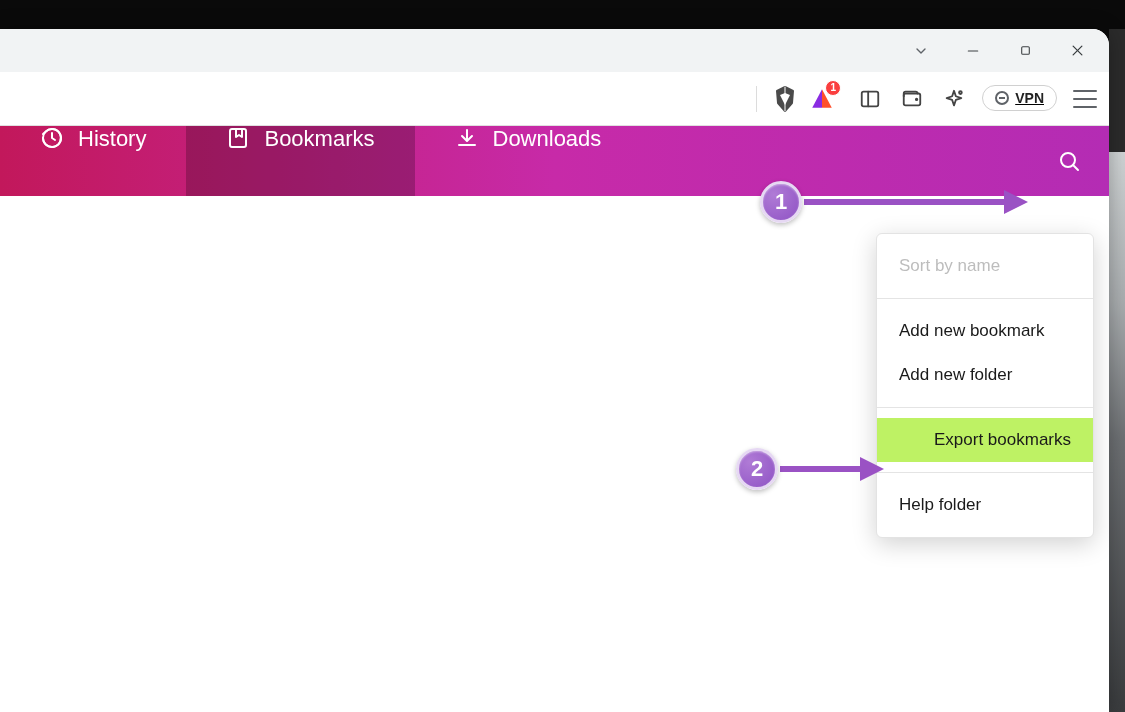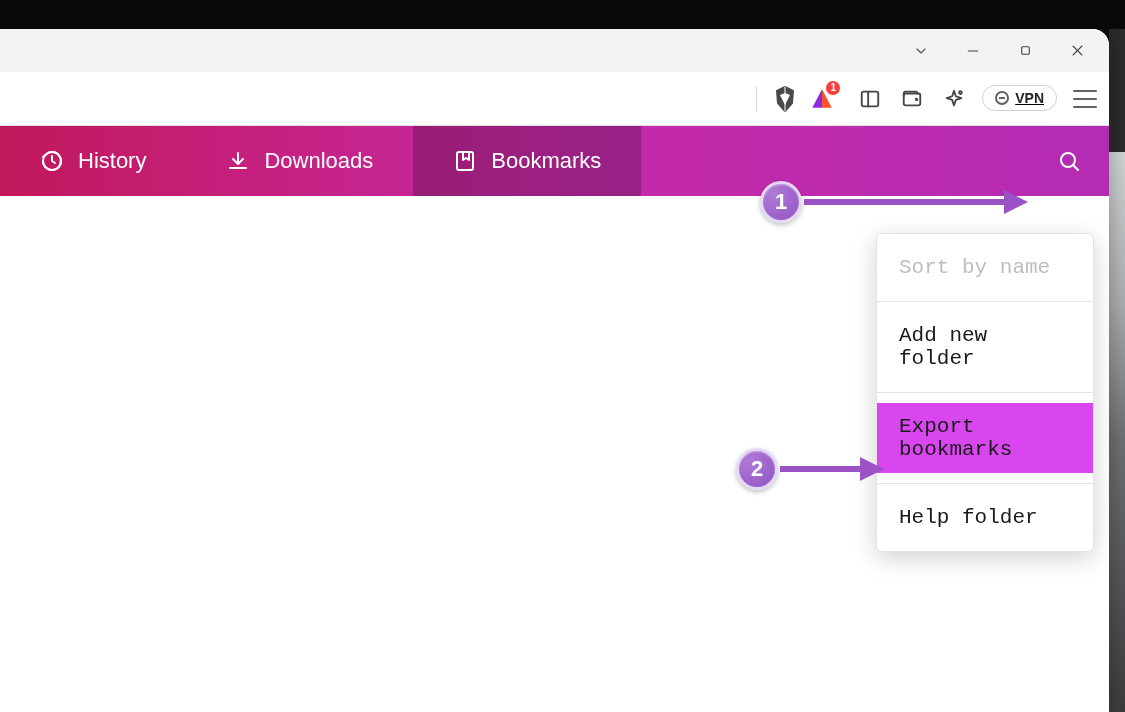--- a/index.html
+++ b/index.html
@@ -62,47 +62,46 @@
   .brave-logo { width:26px; height:30px; position:relative; }
   .badge { position:absolute; top:-4px; right:-6px; background:#fa3e3e; color:#fff; font-size:10px; font-weight:700; width:16px; height:16px; border-radius:50%; display:flex; align-items:center; justify-content:center; border:1.5px solid #fff;}
 
   
   .navbar {
     height: 70px;
     background: linear-gradient(90deg, #c2185b 0%, #c72aa8 50%, #b42cb4 100%);
     display:flex; align-items:stretch; color:#fff;
   }
   .nav-item {
-    display:flex; align-items:center; gap:14px;
+    display:flex; gap:14px;
     padding: 0 40px; font-size:22px; font-weight:500;
     cursor:pointer; position:relative;
   }
   .nav-item.active { background: rgba(0,0,0,0.22); }
   .nav-spacer { flex:1; }
   .nav-search { display:flex; align-items:center; padding:0 28px;}
 
   
   .content { position:absolute; top: 167px; left:0; right:0; bottom:0; background:#fff; }
 
   
   .dropdown {
     position:absolute; top: 204px; right: 15px;
     width: 218px; background:#fff;
     border:1px solid #e3e3e3; border-radius: 6px;
     box-shadow: 0 6px 24px rgba(0,0,0,0.18);
     overflow:hidden;
   }
   .dd-section { padding: 10px 0; }
   .dd-item {
-    padding: 12px 22px; font-size:21px; color:#1a1a1a;
+    padding: 12px 22px; font-size:17px; color:#1a1a1a;
     cursor:pointer;
-    font-family:Liberation Mono, monospace;
   }
   .dd-item.disabled { color:#bdbdbd; }
-  .dd-item.highlight { background:#d946ef; }
+  .dd-item.highlight { background:#bef264;text-align:right; }
   .dd-sep { height:1px; background:#e4e4e4; }
 
   
   .annot { position:absolute; z-index:20; }
   .circle {
     width:42px; height:42px; border-radius:50%;
     background: radial-gradient(circle at 30% 30%, #b07bd6, #8e52c4);
     border:3px solid #e6d8f3;
     box-shadow: 0 2px 5px rgba(0,0,0,0.25), inset 0 1px 2px rgba(255,255,255,0.4);
     color:#fff; font-weight:700; font-size:22px;
@@ -216,52 +215,53 @@
 
   <div class="navbar">
     <div class="nav-item">
       <svg width="24" height="24" viewBox="0 0 24 24">
           <circle cx="12" cy="12" r="9"></circle>
           <polyline points="12 7 12 12 15 14"></polyline>
           <path d="M3 12 a9 9 0 1 0 2.6 -6.3 L3 8"></path>
         </svg>
       <span>History</span>
     </div>
+    <div class="nav-item active">
+      <svg width="24" height="24" viewBox="0 0 24 24">
+          <rect x="4" y="3" width="16" height="18" rx="2"></rect>
+          <path d="M10 3 v8 l3 -2 l3 2 v-8"></path>
+        </svg>
+      <span>Bookmarks</span>
+    </div>
     <div class="nav-item">
       <svg width="24" height="24" viewBox="0 0 24 24">
           <path d="M12 4 v10"></path>
           <polyline points="7 10 12 15 17 10"></polyline>
           <path d="M4 19 h16"></path>
         </svg>
       <span>Downloads</span>
     </div>
-    <div class="nav-item active">
-      <svg width="24" height="24" viewBox="0 0 24 24">
-          <rect x="4" y="3" width="16" height="18" rx="2"></rect>
-          <path d="M10 3 v8 l3 -2 l3 2 v-8"></path>
-        </svg>
-      <span>Bookmarks</span>
-    </div>
     <div class="nav-spacer"></div>
     <div class="nav-search">
       <svg width="24" height="24" viewBox="0 0 24 24">
           <circle cx="11" cy="11" r="7"></circle>
           <line x1="21" y1="21" x2="16" y2="16"></line>
         </svg>
     </div>
   </div>
 
   <div class="content"></div>
 
   <div class="dropdown">
     <div class="dd-section">
       <div class="dd-item disabled">Sort by name</div>
     </div>
     <div class="dd-sep"></div>
     <div class="dd-section">
+      <div class="dd-item">Add new bookmark</div>
       <div class="dd-item">Add new folder</div>
     </div>
     <div class="dd-sep"></div>
     <div class="dd-section">
       <div class="dd-item highlight">Export bookmarks</div>
     </div>
     <div class="dd-sep"></div>
     <div class="dd-section">
       <div class="dd-item">Help folder</div>
     </div>

